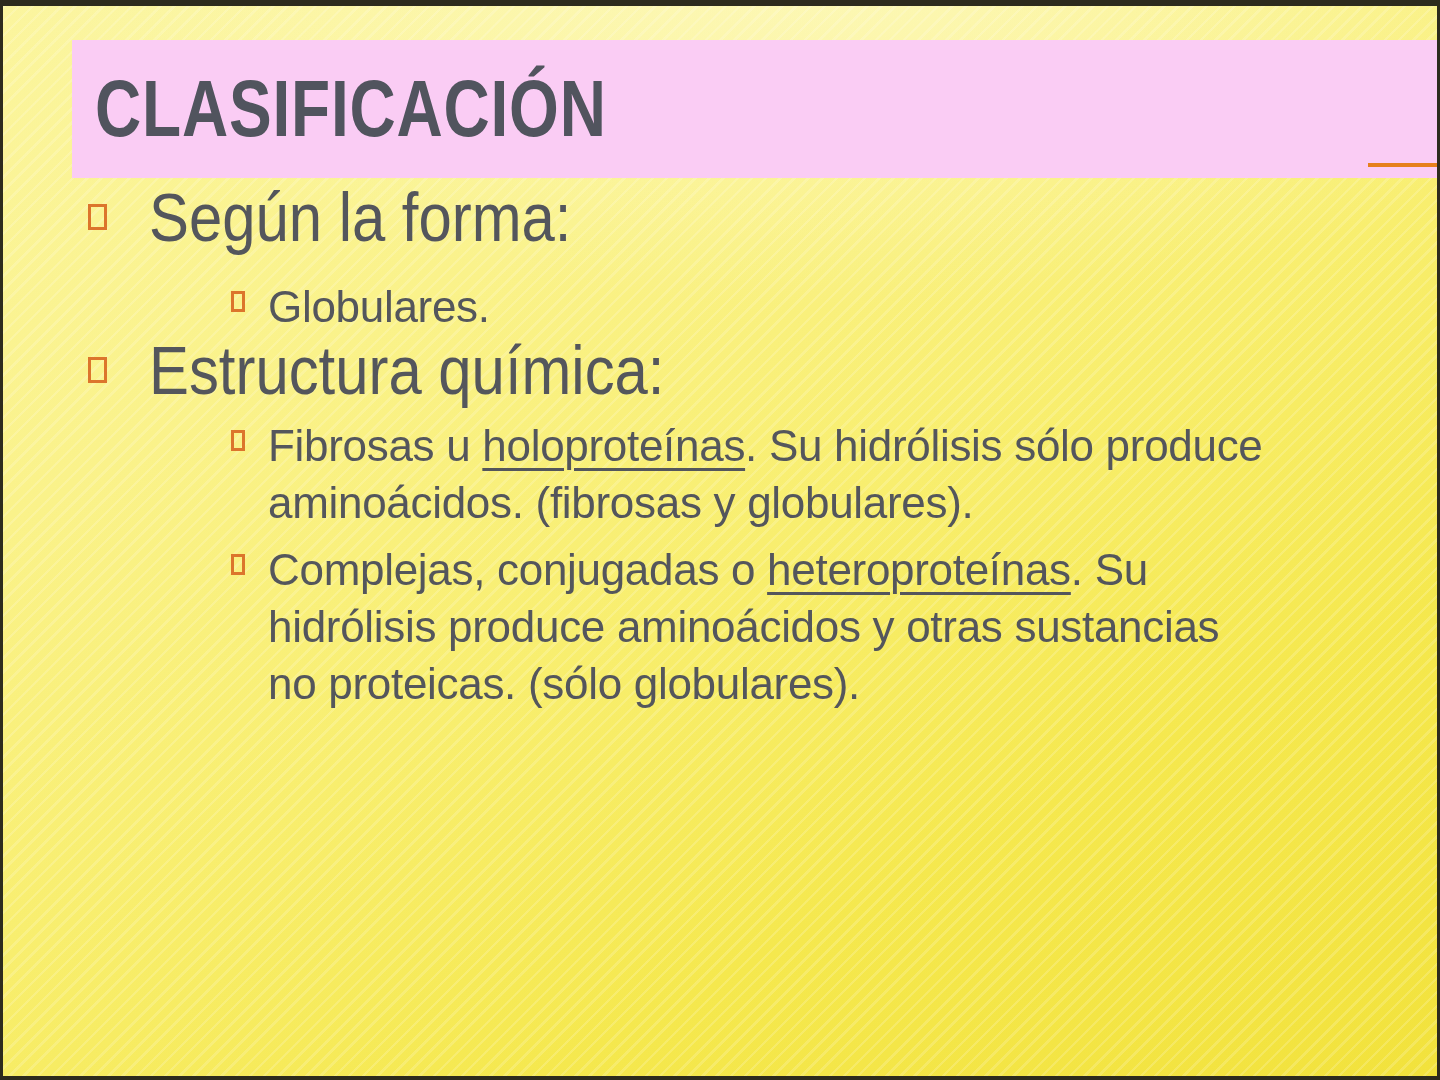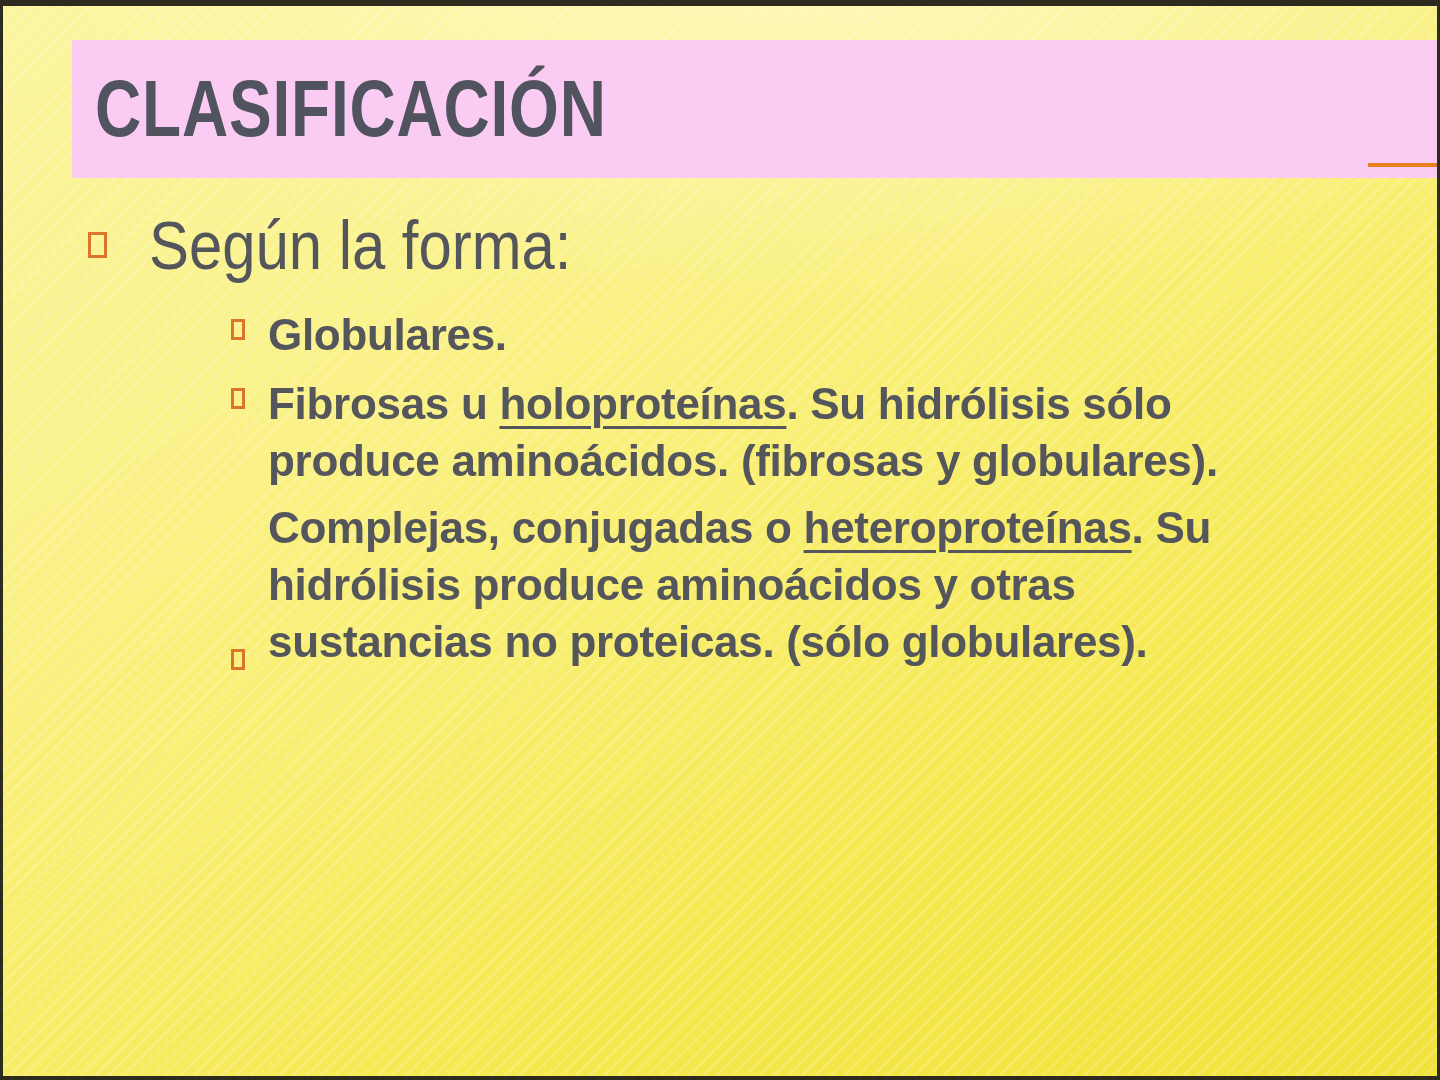--- a/index.html
+++ b/index.html
@@ -57,21 +57,21 @@
     left: 1365px;
     top: 157px;
     width: 72px;
     height: 4px;
     background: var(--accent-orange, #e6801c);
   }
 
   .content {
     position: absolute;
     left: 82px;
-    top: 204px;
+    top: 176px;
     width: 1272px;
     color: var(--body-text, #54565c);
   }
 
   .l1-item { display: flex; align-items: flex-start; }
 
   .marker-l1 {
     flex: 0 0 auto;
     width: 13px;
     height: 20px;
@@ -83,23 +83,23 @@
     font-size: 68px;
     line-height: 70px;
     transform: scaleX(0.88);
     transform-origin: left top;
     white-space: nowrap;
   }
 
   .l2-group { margin-top: 26px; }
   .l2-group.tight { margin-top: 12px; }
 
-  .l2-item { display: flex; align-items: flex-start; margin-left: 146px; font-weight: bold; }
+  .l2-item { display: flex; align-items: flex-start; margin-left: 146px; }
   .l2-item + .l2-item { margin-top: 6px; }
-  .l2-group.tight .l2-item + .l2-item { margin-top: 10px; align-items: flex-end; }
+  .l2-group.tight .l2-item + .l2-item { margin-top: 10px; }
 
   .marker-l2 {
     flex: 0 0 auto;
     width: 8px;
     height: 15px;
     border: 3px solid var(--bullet-outline, #dc752c);
     margin: 13px 23px 0 0;
   }
 
   .l2-text {
@@ -133,20 +133,24 @@
       <div class="l1-text">Según la forma:</div>
     </div>
 
     <div class="l2-group">
       <div class="l2-item">
         <span class="marker-l2"></span>
         <div class="l2-text">Globulares.</div>
       </div>
     </div>
 
+    <div class="l1-item">
+      <span class="marker-l1"></span>
+      <div class="l1-text">Estructura química:</div>
+    </div>
 
     <div class="l2-group tight">
       <div class="l2-item">
         <span class="marker-l2"></span>
         <div class="l2-text"><span>Fibrosas u </span><span class="u">holoproteínas</span><span>. Su hidrólisis sólo produce aminoácidos. (fibrosas y globulares).</span></div>
       </div>
       <div class="l2-item">
         <span class="marker-l2"></span>
         <div class="l2-text"><span>Complejas, conjugadas o </span><span class="u">heteroproteínas</span><span>. Su hidrólisis produce aminoácidos y otras sustancias no proteicas. (sólo globulares).</span></div>
       </div>

